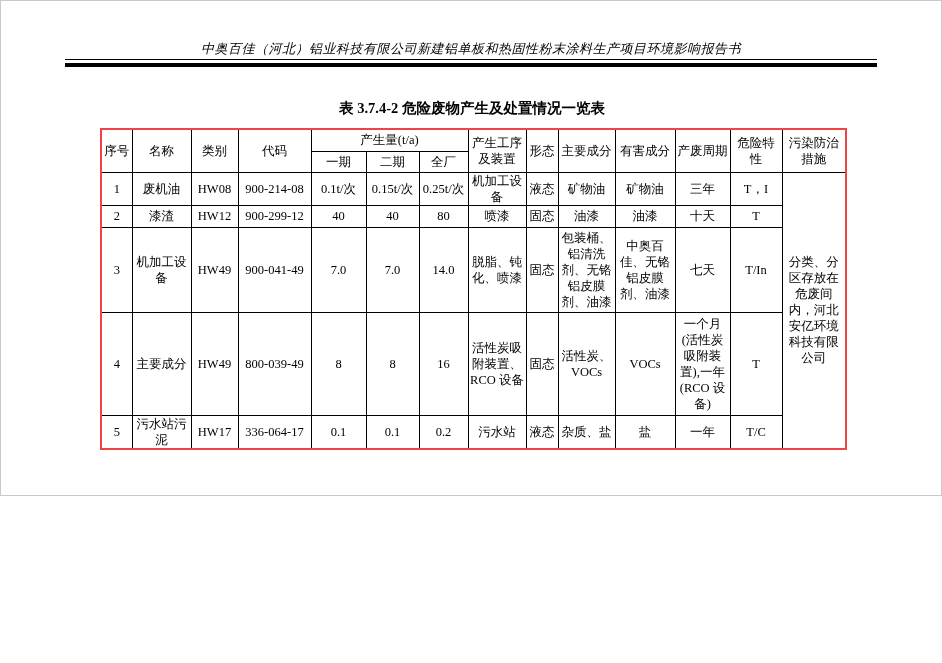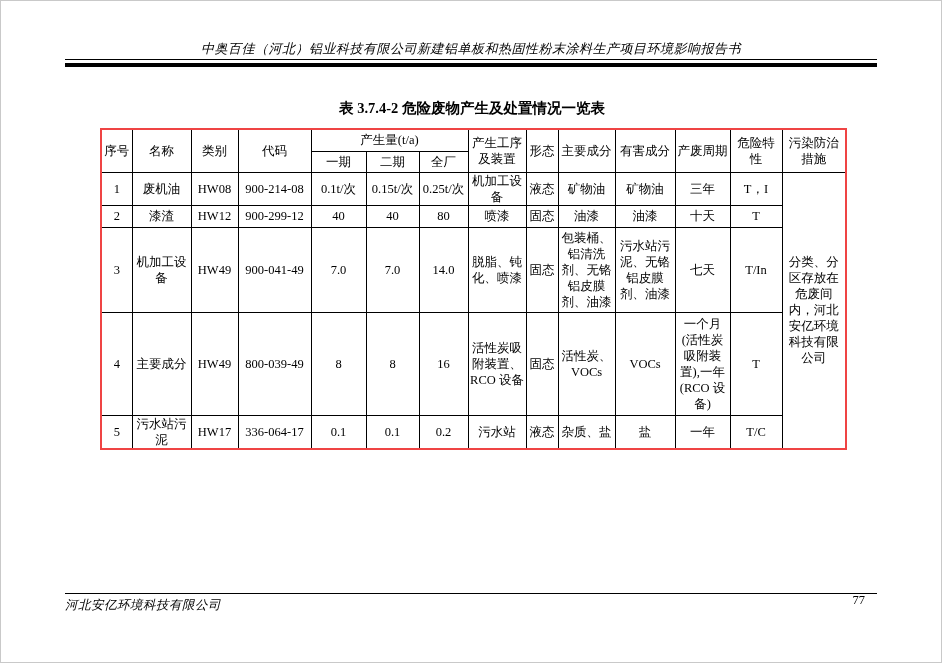--- a/index.html
+++ b/index.html
@@ -1,18 +1,18 @@
 <!DOCTYPE html>
 <html><head>
 <meta charset="utf-8">
 <style>
   html,body{margin:0;padding:0;background:#fff;}
   .page{
     position:relative;
-    width:942px;height:663px;
+    width:942px;height:496px;
     background:#ffffff;
     border:1px solid #c9c9c9;
     box-sizing:border-box;
     font-family:"Liberation Serif","DejaVu Serif",serif;
     color:#000;
     overflow:hidden;
   }
   
   .running-header-text{
     position:absolute;top:39px;left:65px;right:65px;
@@ -168,21 +168,21 @@
         <td>3</td>
         <td>机加工设备</td>
         <td>HW49</td>
         <td>900-041-49</td>
         <td>7.0</td>
         <td>7.0</td>
         <td>14.0</td>
         <td>脱脂、钝化、喷漆</td>
         <td>固态</td>
         <td>包装桶、铝清洗剂、无铬铝皮膜剂、油漆</td>
-        <td>污水站污泥、无铬铝皮膜剂、油漆</td>
+        <td>中奥百佳、无铬铝皮膜剂、油漆</td>
         <td>七天</td>
         <td>T/In</td>
       </tr>
       <tr class="r4">
         <td>4</td>
         <td>主要成分</td>
         <td>HW49</td>
         <td>800-039-49</td>
         <td>8</td>
         <td>8</td>

